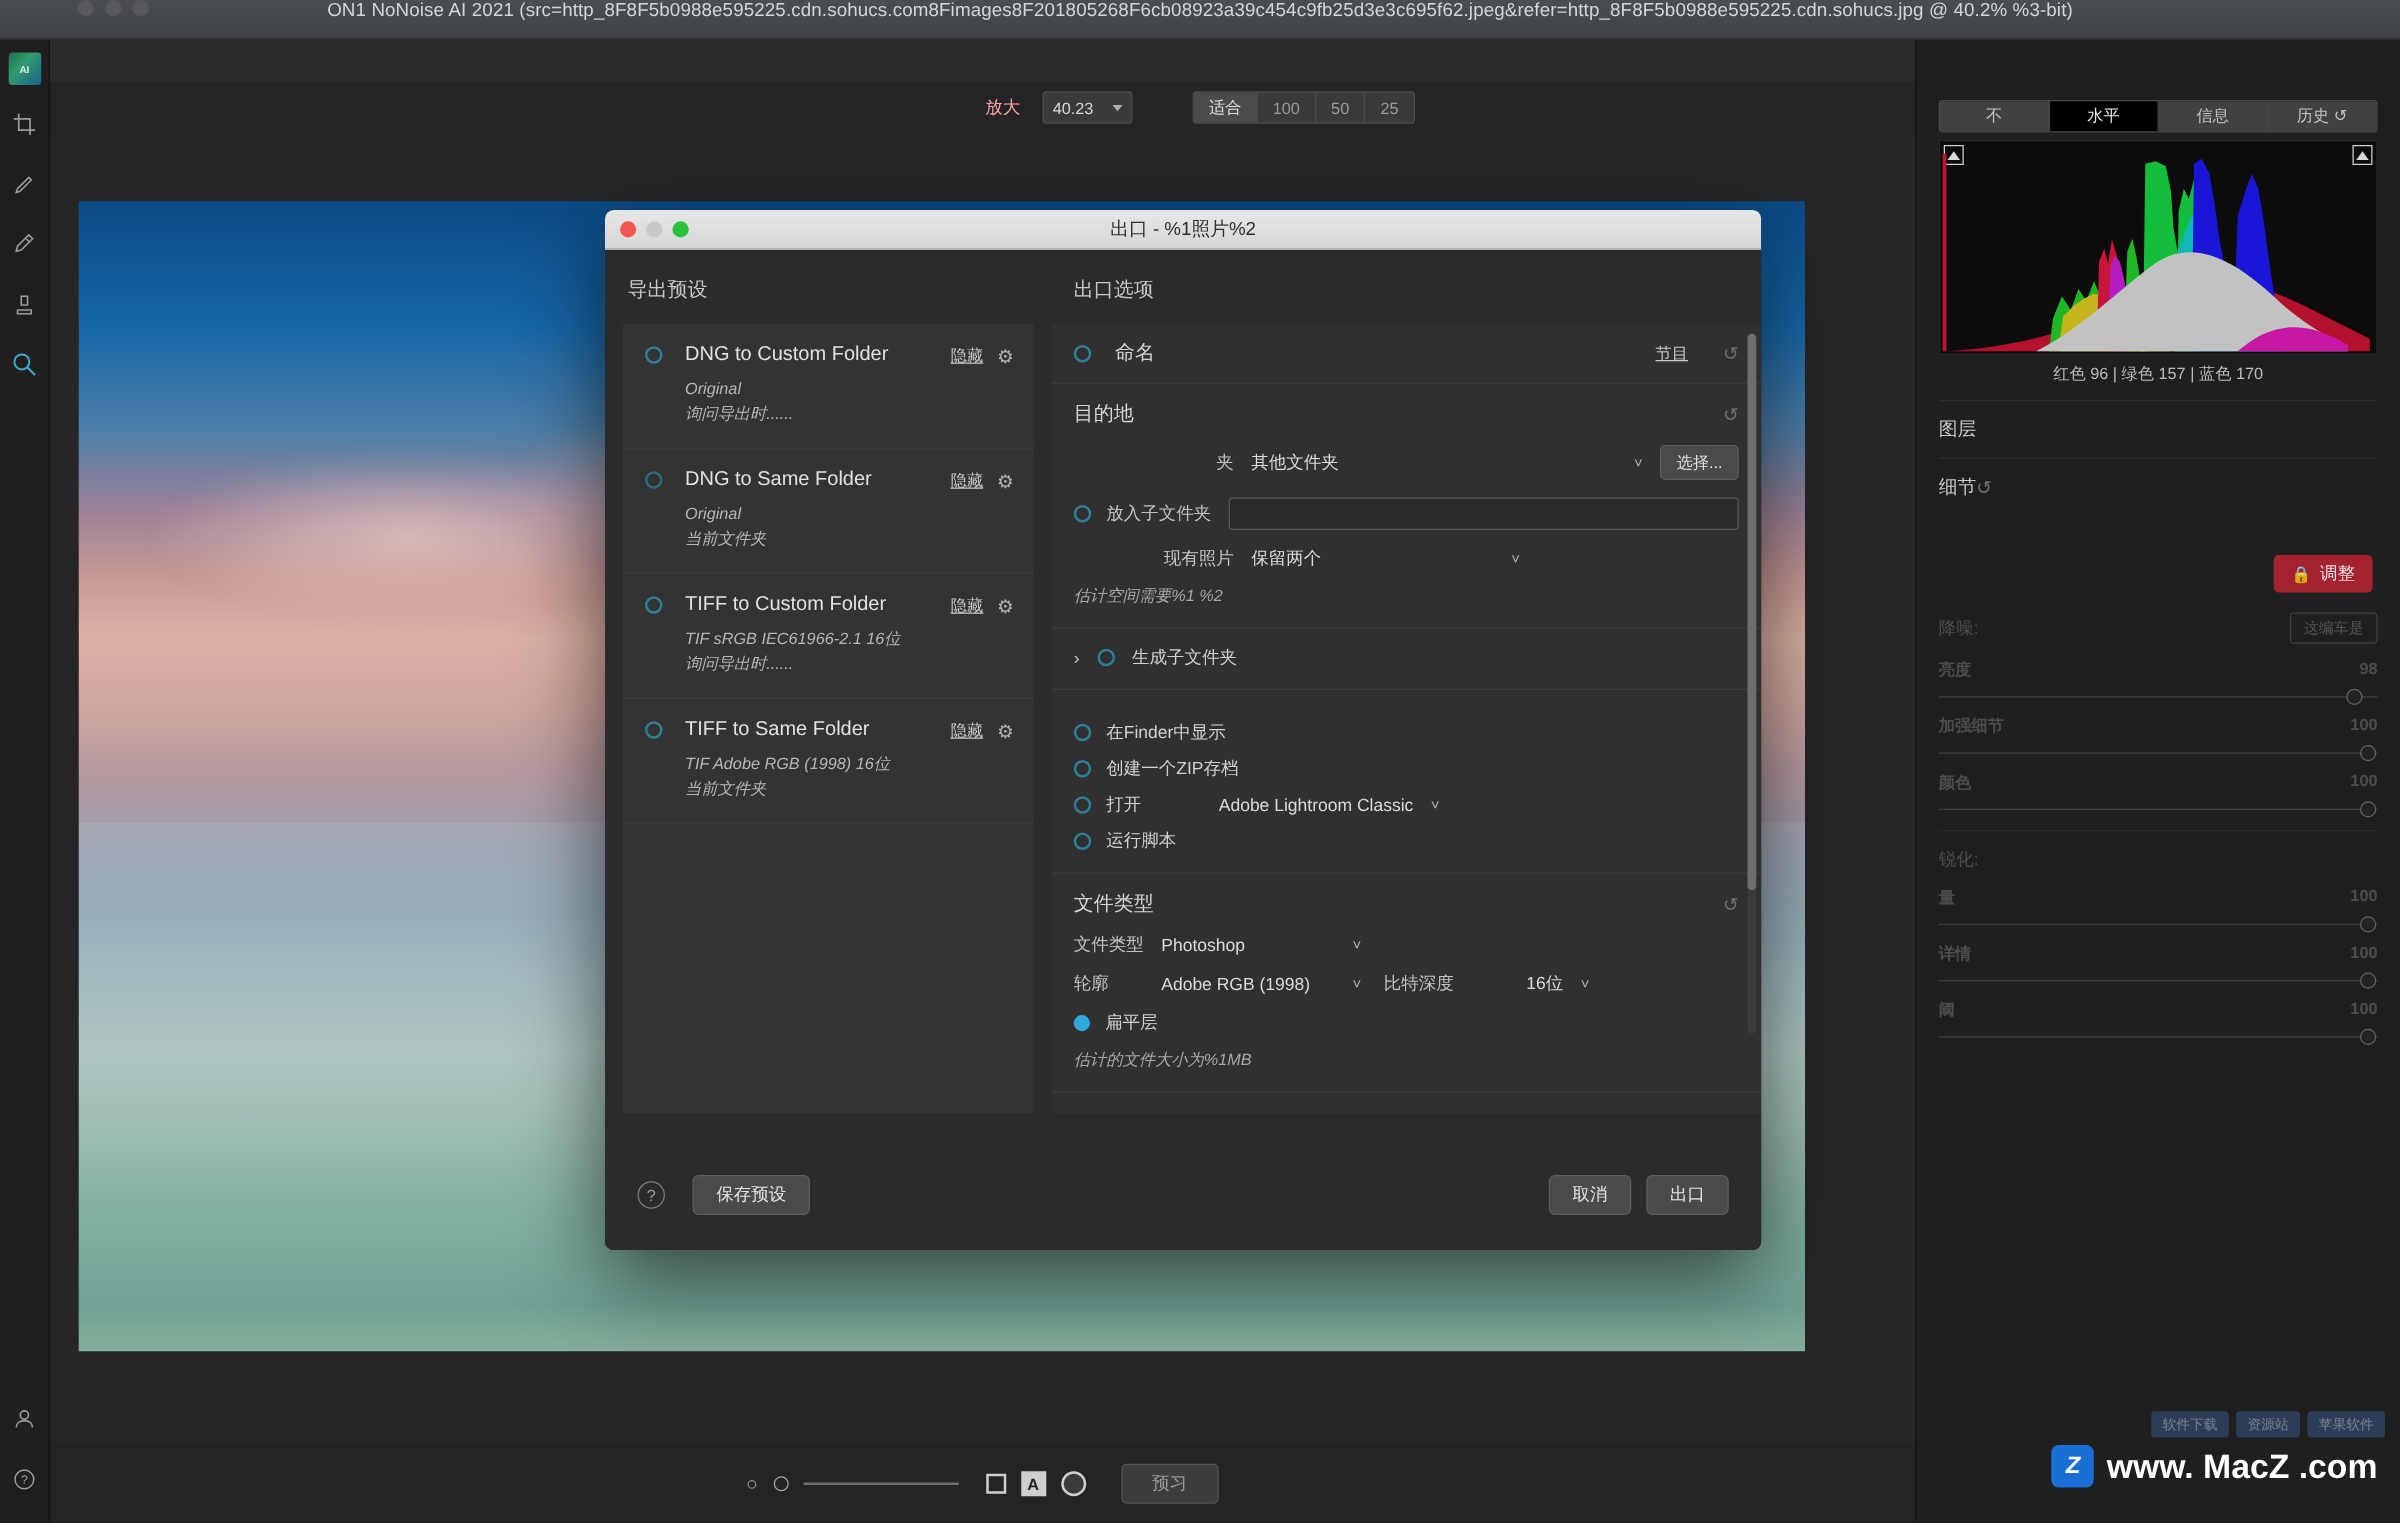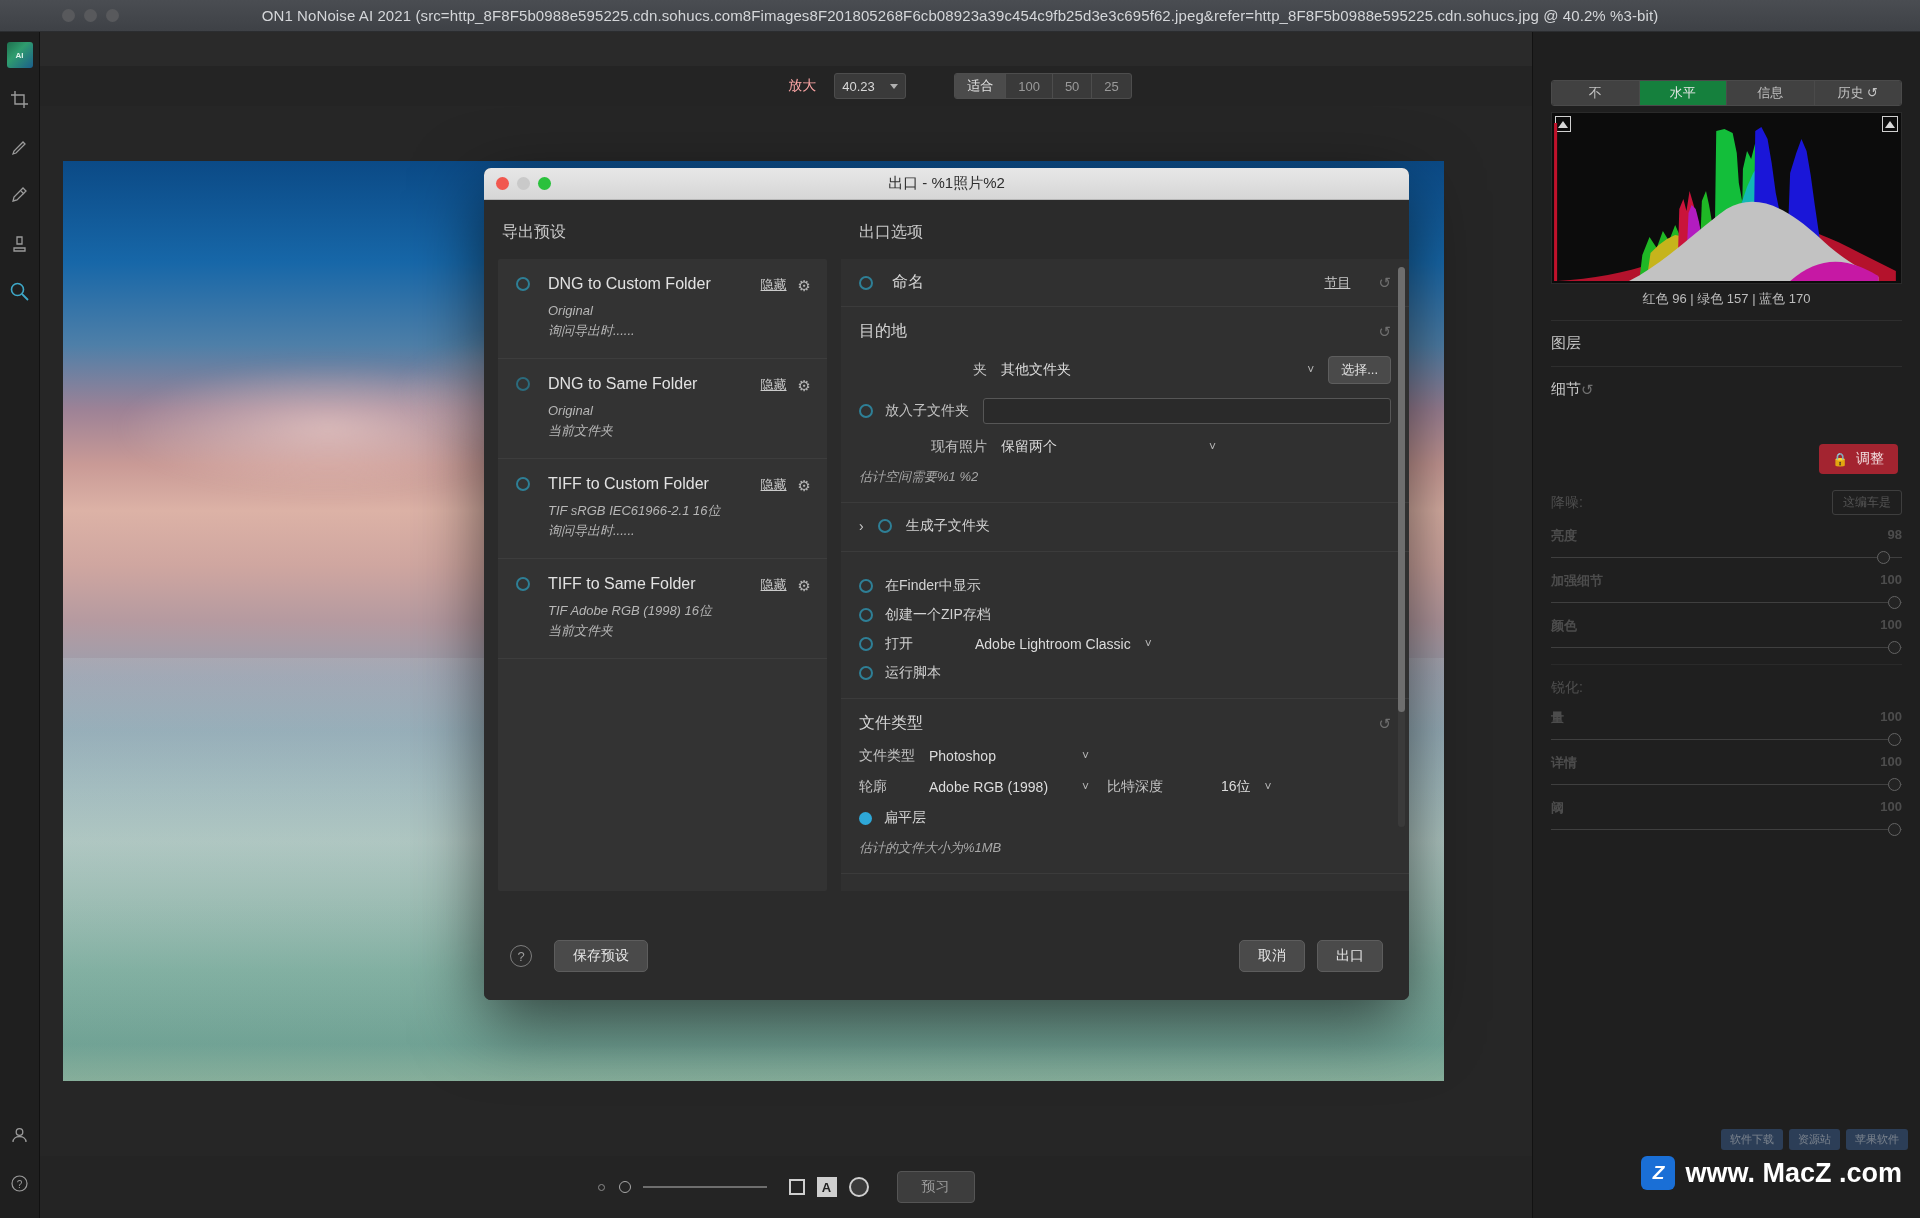--- a/index.html
+++ b/index.html
@@ -10,21 +10,21 @@
     overflow: hidden;
     -webkit-font-smoothing: antialiased;
   }
   #app { position: relative; width: 1920px; height: 1218px; }
 
   
   .titlebar {
     position: absolute; left: 0; top: 0; width: 1920px; height: 32px;
     background: linear-gradient(to bottom, #4a4d52, #3e4146);
     border-bottom: 1px solid #2b2d30;
-    display: flex; align-items: center; padding-left: 48px;
+    display: flex;  padding-left: 48px;
   }
   .traffic { display: flex; gap: 9px; padding-left: 14px; }
   .tl { width: 13px; height: 13px; border-radius: 50%; background: #58595c; }
   .titlebar-text {
     position: absolute; left: 0; right: 0; text-align: center;
     font-size: 15px; color: #d4d6d9; letter-spacing: 0.1px;
     white-space: nowrap; overflow: hidden;
   }
 
   
@@ -142,21 +142,21 @@
   .rp-tabs {
     display: flex; margin: 48px 18px 0 18px; height: 26px;
     border: 1px solid #4a4a4a; border-radius: 3px; overflow: hidden;
   }
   .rp-tab {
     flex: 1; display: flex; align-items: center; justify-content: center;
     font-size: 13px; color: #c2c2c2; background: #414141;
     border-right: 1px solid #4a4a4a;
   }
   .rp-tab:last-child { border-right: none; }
-  .rp-tab.active { background: #15803d; color: #e8e8e8; }
+  .rp-tab.active { background: #000000; color: #e8e8e8; }
   .histogram {
     position: relative; margin: 6px 18px 0 18px; height: 172px;
     background: #0c0c0c; border: 1px solid #2a2a2a;
   }
   .hist-corner {
     position: absolute; top: 3px; width: 16px; height: 16px;
     background: #0c0c0c; border: 1px solid #d0d0d0;
     display: flex; align-items: center; justify-content: center;
   }
   .hist-corner::after {

